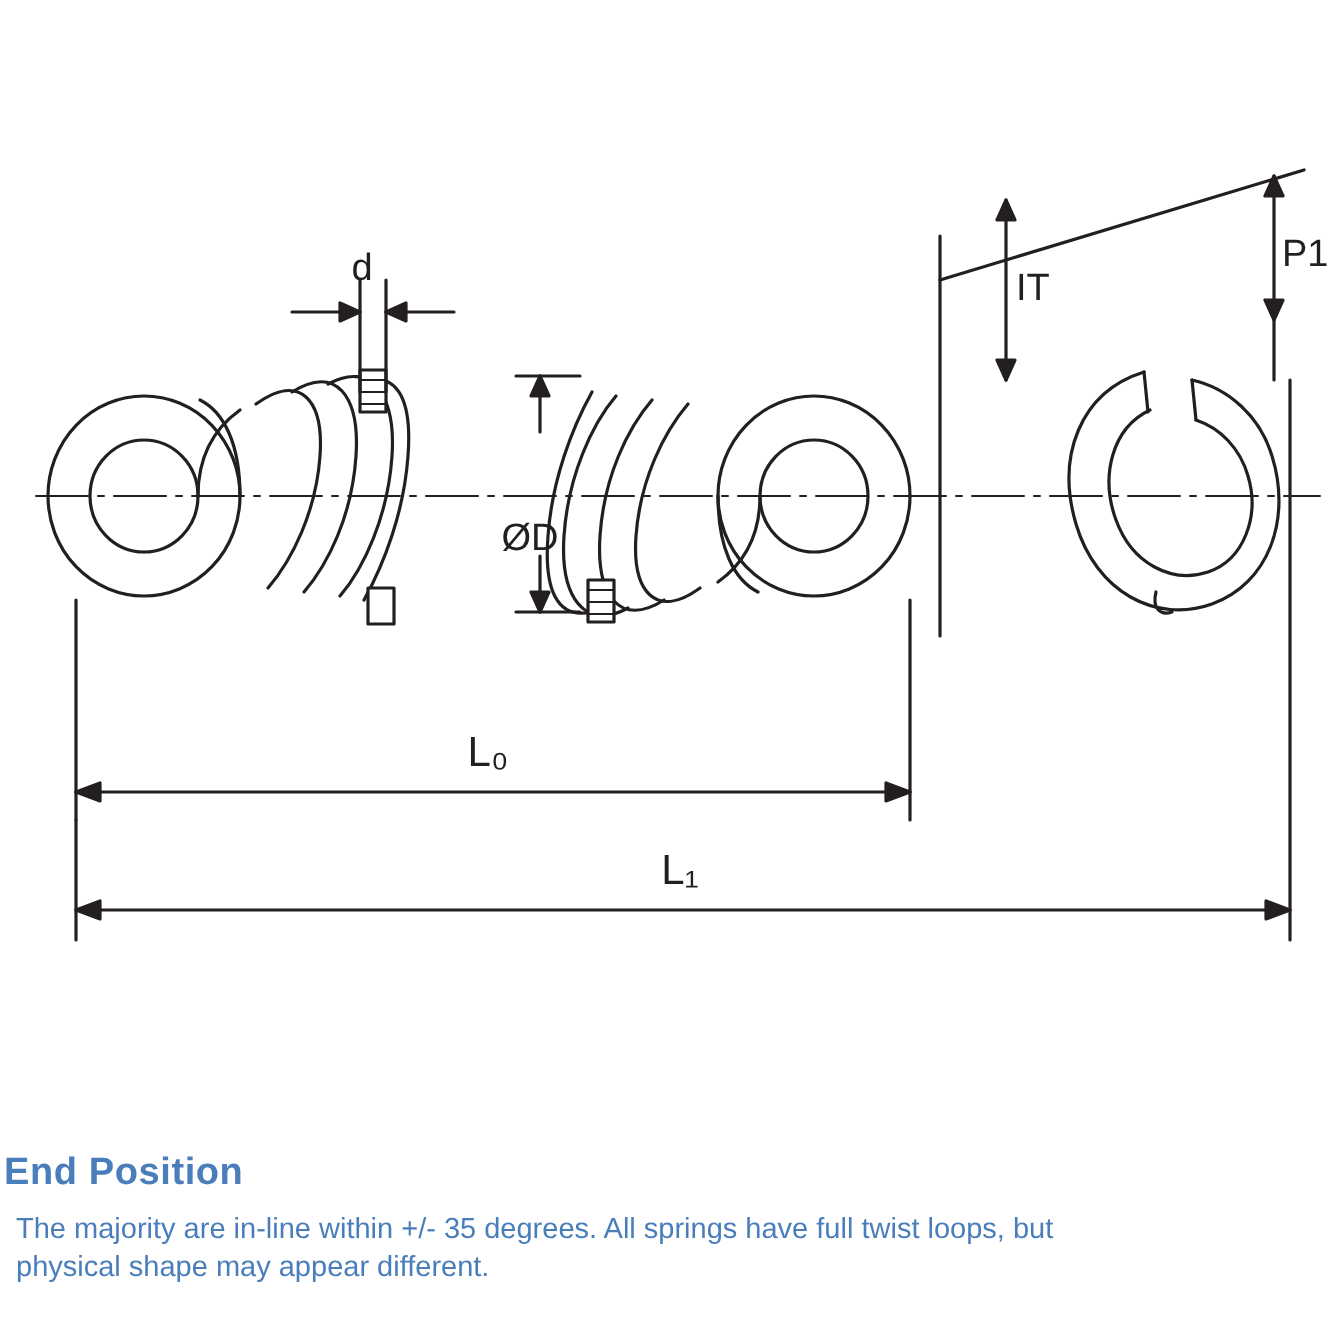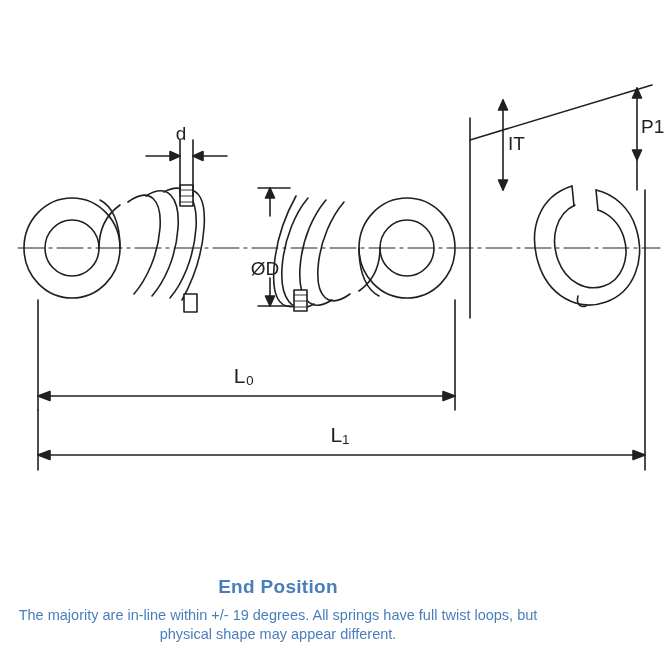--- a/index.html
+++ b/index.html
@@ -18,24 +18,24 @@
     width: 670px;
     height: 670px;
   }
   #drawing {
     position: absolute;
     left: 0;
     top: 0;
   }
   .caption-block {
     position: absolute;
-    left: 12px;
+    left: 2px;
     top: 576px;
     width: 532px;
-    text-align: center;
+    text-align: left;
   }
   .caption-title {
     color: #4a7ebb;
     font-size: 19px;
     font-weight: bold;
     letter-spacing: 0.3px;
     margin: 0 0 8px 0;
   }
   .caption-note {
     color: #4a7ebb;
@@ -163,16 +163,16 @@
 
     <text class="lbl" x="641" y="133" font-size="19" text-anchor="start">P1</text>
 
     <text class="lbl" x="244" y="383" font-size="21" text-anchor="middle">L₀</text>
 
     <text class="lbl" x="340" y="442" font-size="21" text-anchor="middle">L₁</text>
   </svg>
 
   <div class="caption-block">
     <p class="caption-title">End Position</p>
-    <p class="caption-note">The majority are in-line within +/- 19 degrees. All springs have full twist loops, but physical shape may appear different.</p>
+    <p class="caption-note">The majority are in-line within +/- 35 degrees. All springs have full twist loops, but physical shape may appear different.</p>
   </div>
 
 </div>
 
 </body></html>

